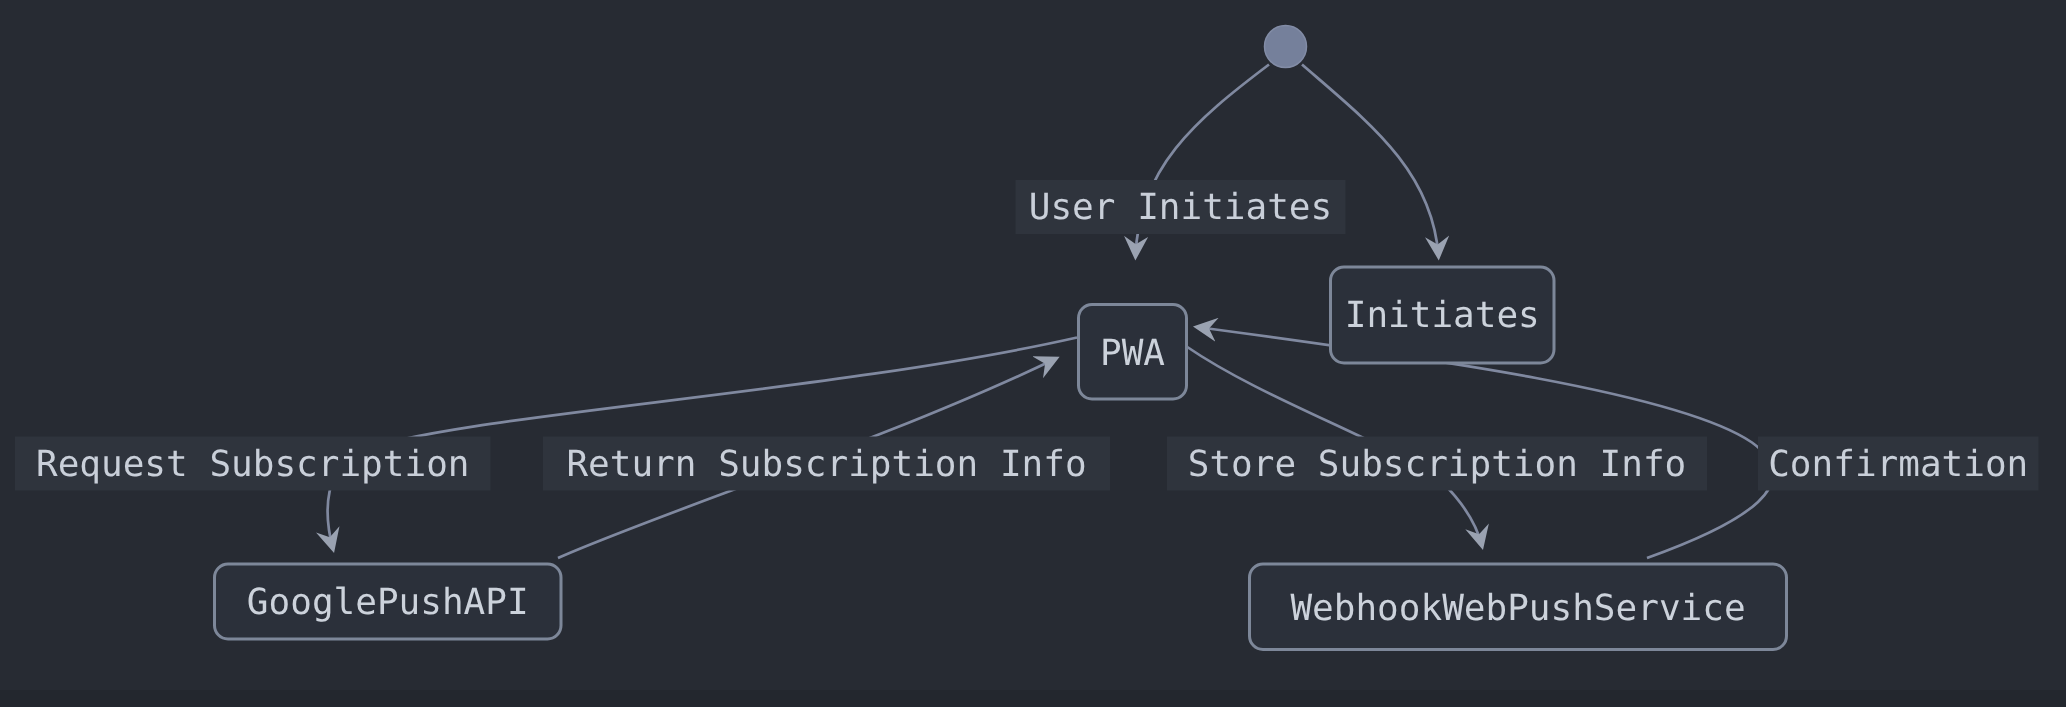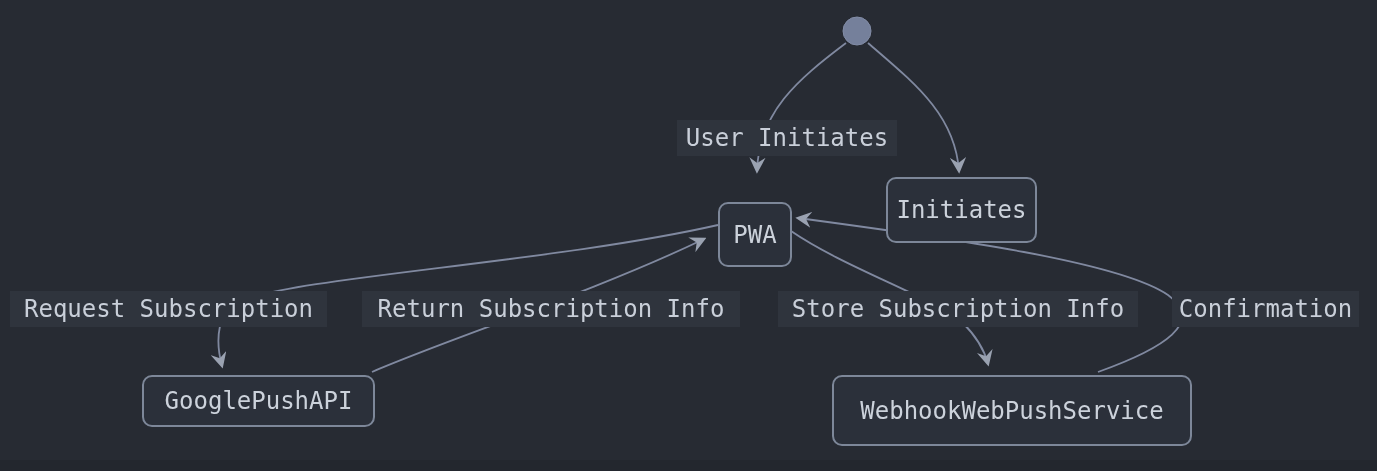--- a/index.html
+++ b/index.html
@@ -41,21 +41,21 @@
     background: var(--label-bg, #2f343d);
     color: var(--label-text, #c9cfd9);
     font-size: 24px;
     white-space: nowrap;
     box-sizing: border-box;
   }
   
   #node-pwa        { left: 718px; top: 178px; width: 74px;  height: 65px; margin-top: 24px; }
   #node-complete   { left: 886px; top: 177px; width: 151px; height: 66px; }
   #node-gpapi      { left: 142px; top: 375px; width: 233px; height: 52px; }
-  #node-webhook    { left: 832px; top: 375px; width: 360px; height: 71px; }
+  #node-webhook    { left: 832px; top: 375px; width: 360px; height: 59px; }
   
   #lbl-user-initiates { left: 677px;  top: 92px;  width: 220px; height: 36px; margin-top: 28px; }
   #lbl-request        { left: 10px;   top: 291px; width: 317px; height: 36px; }
   #lbl-return         { left: 362px;  top: 291px; width: 378px; height: 36px; }
   #lbl-store          { left: 778px;  top: 291px; width: 360px; height: 36px; }
   #lbl-confirmation   { left: 1172px; top: 291px; width: 187px; height: 36px; text-align: center; }
 </style>
 </head>
 <body>
 

